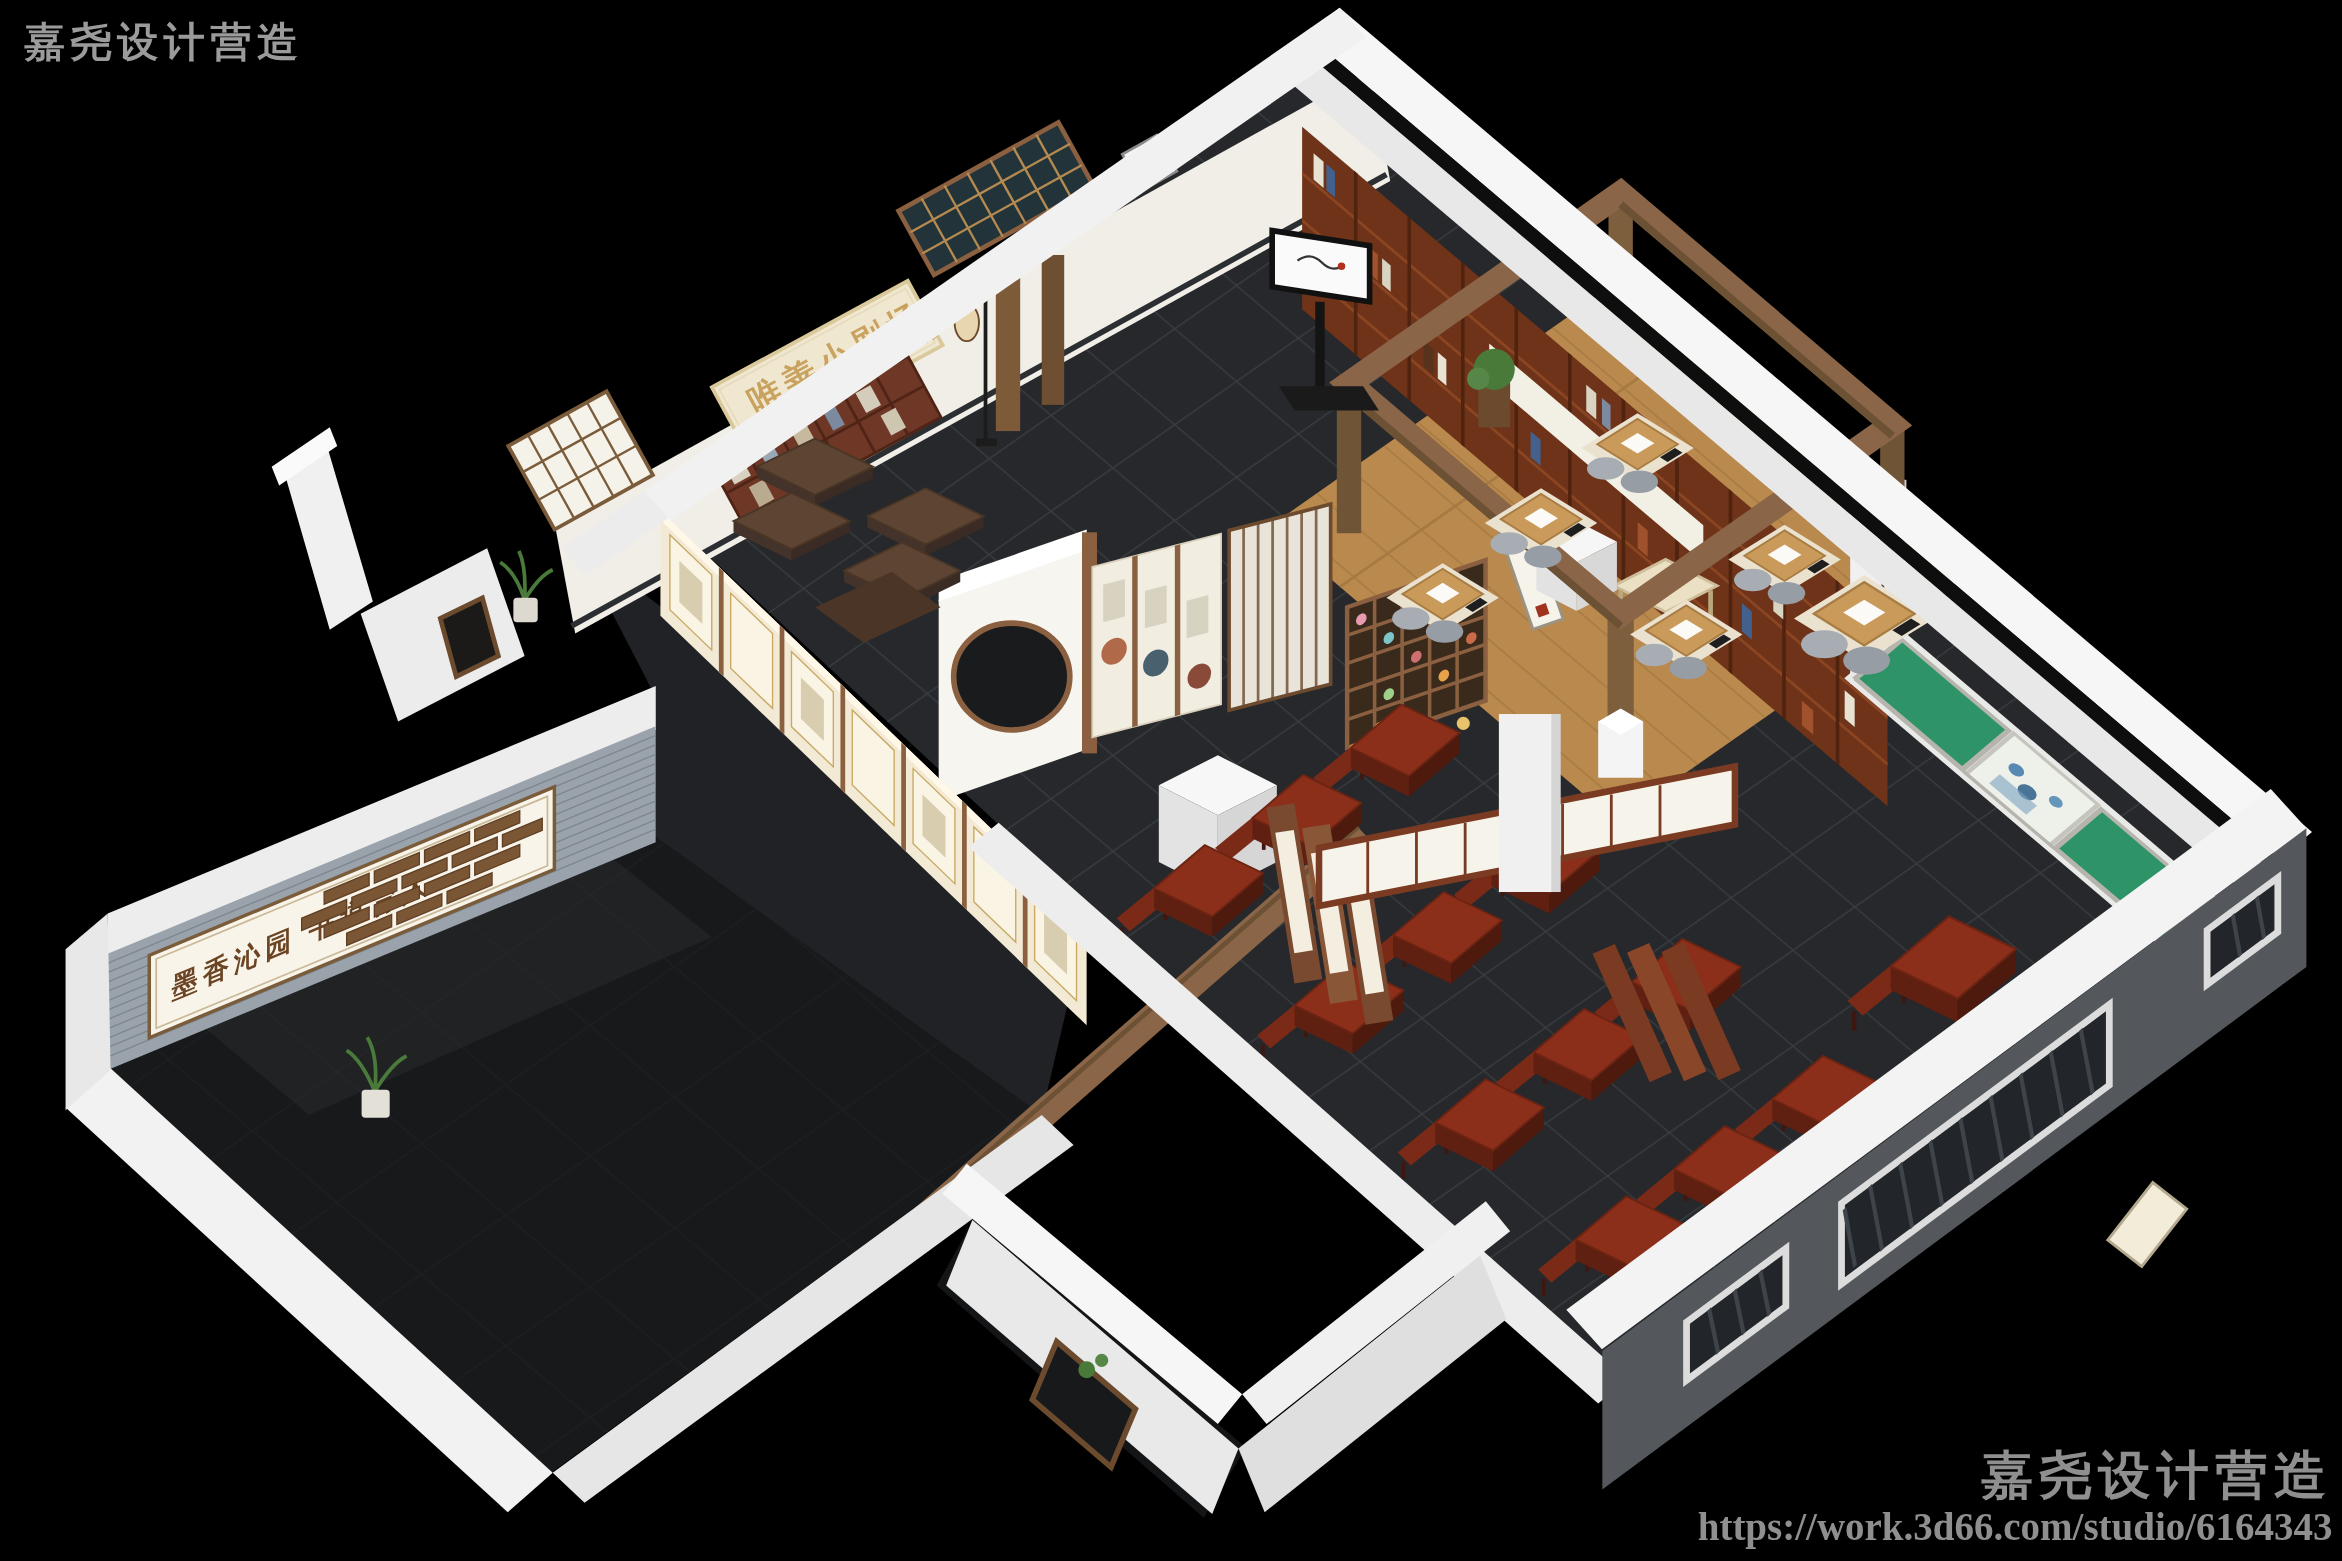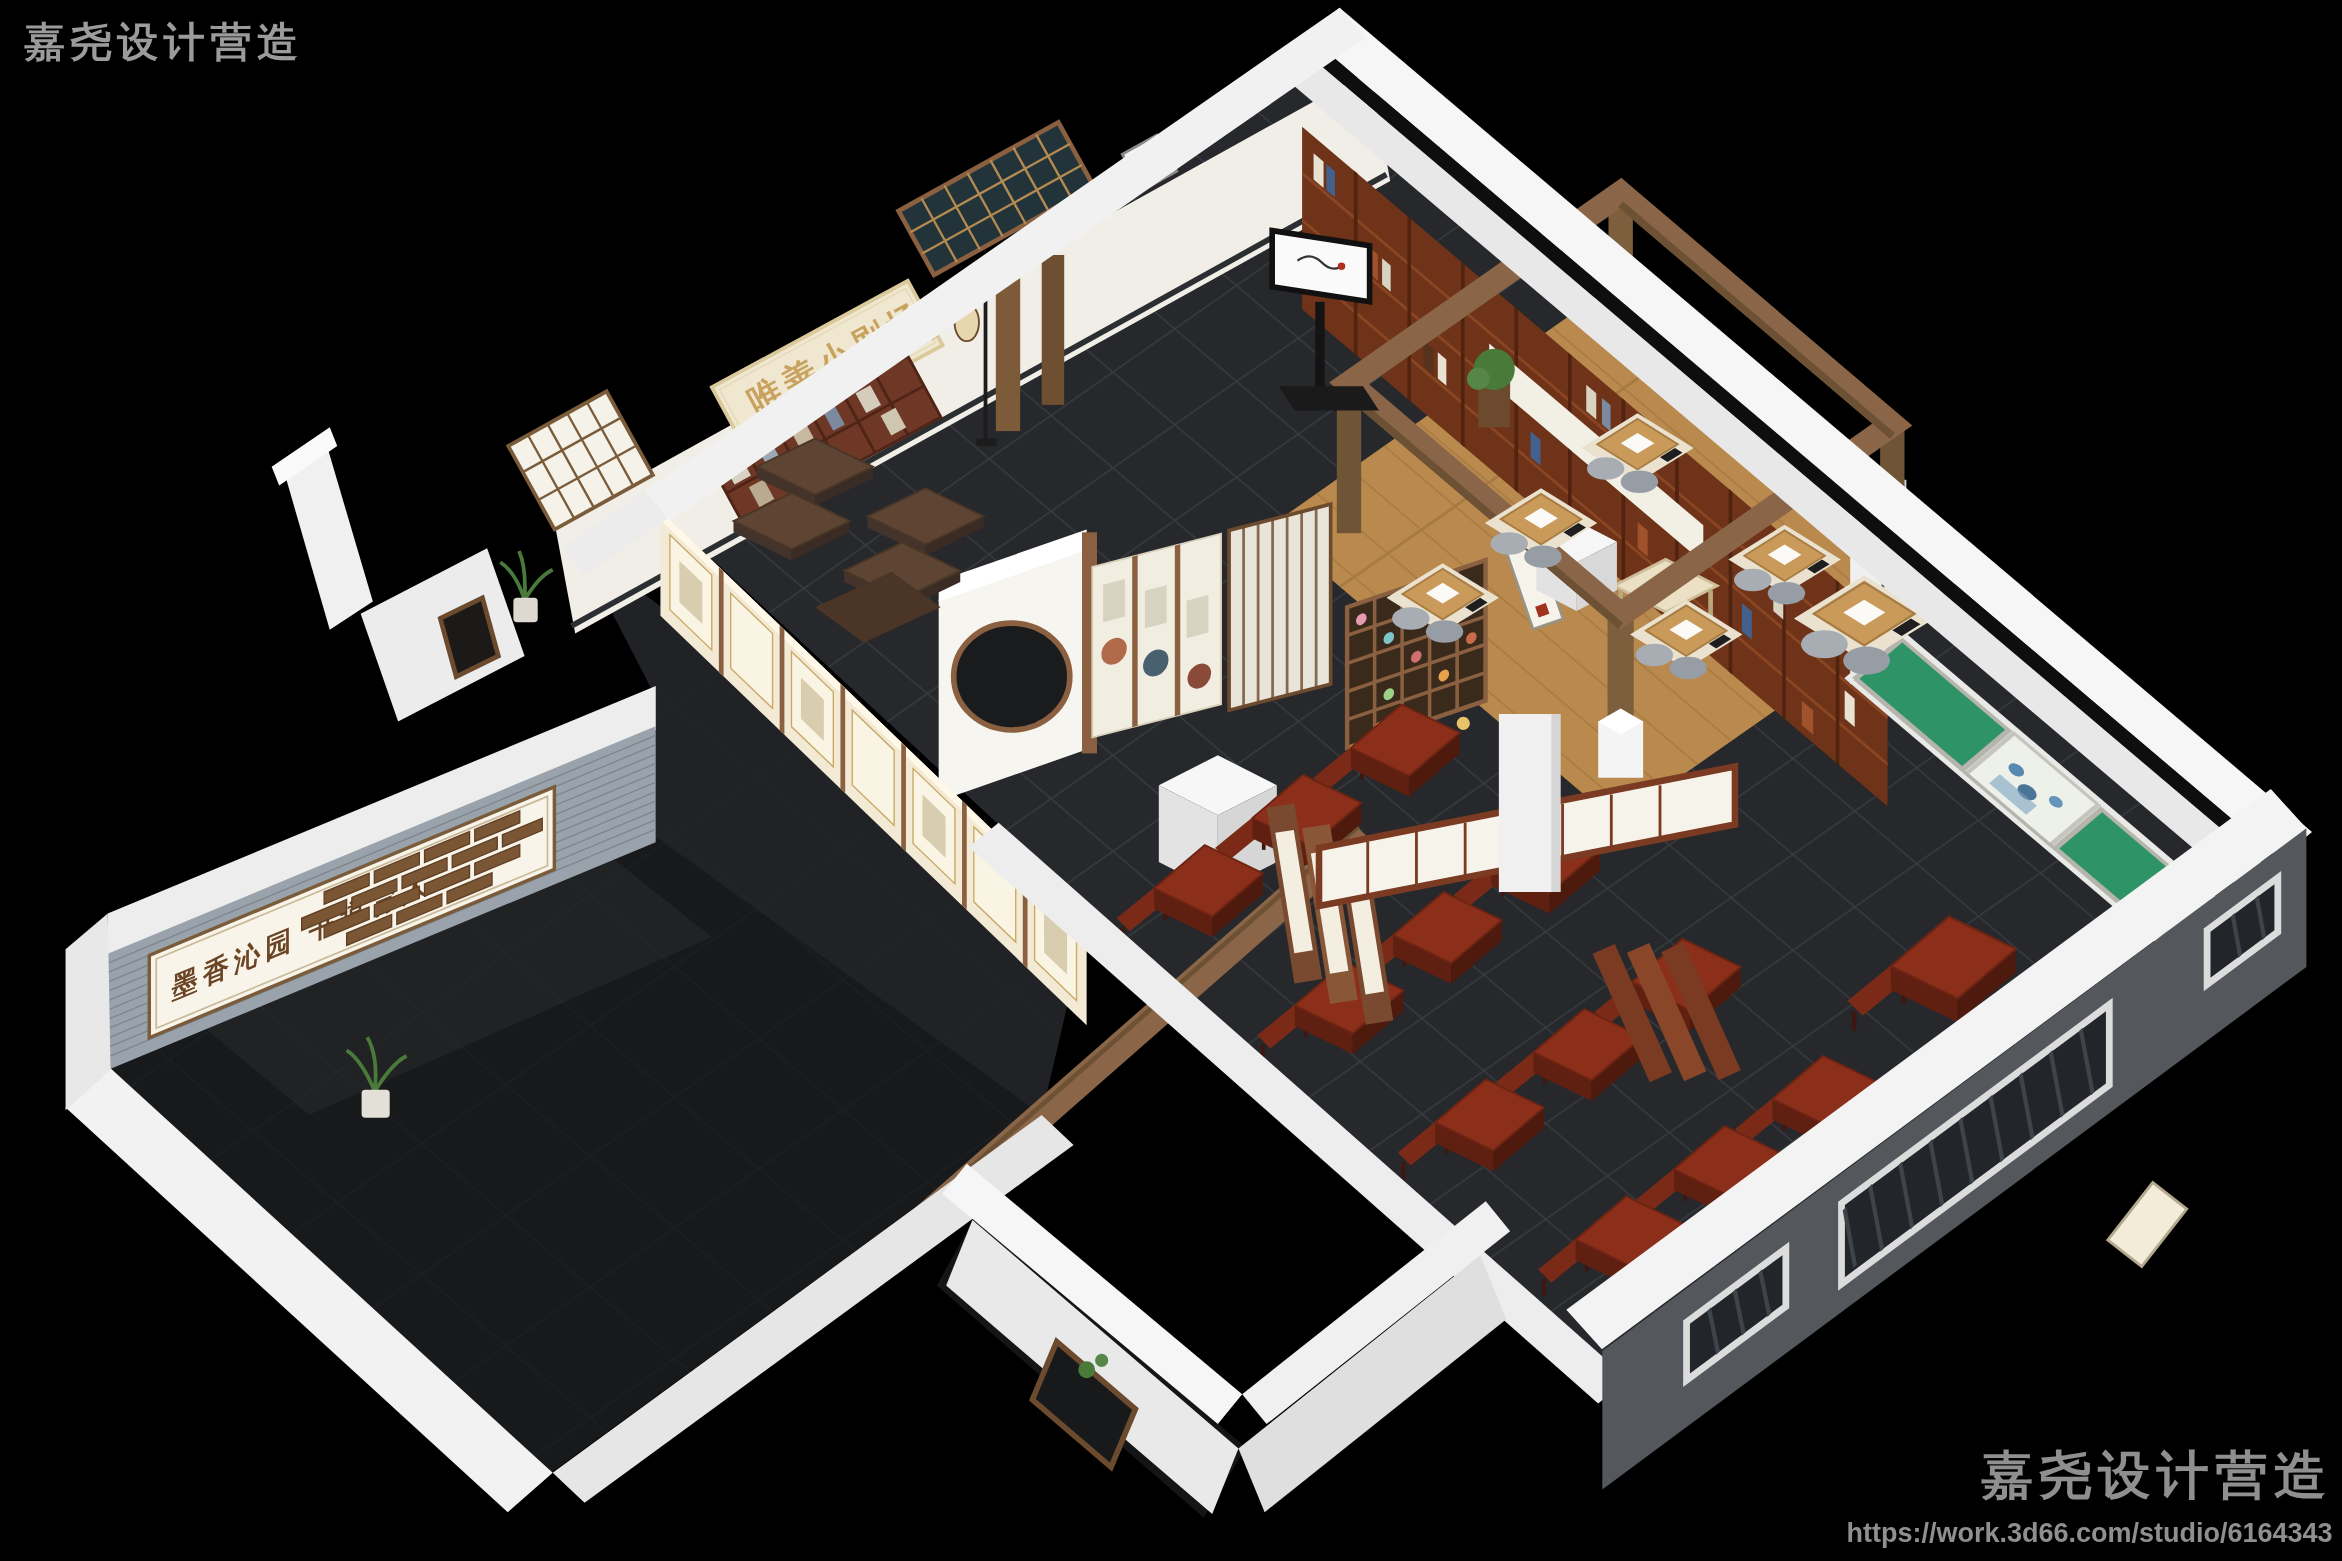--- a/index.html
+++ b/index.html
@@ -1,22 +1,22 @@
 <!DOCTYPE html>
 <html style="font-size:15px"><head>
 <meta charset="utf-8">
 <style>
   html,body{margin:0;padding:0;background:#000;}
   .stage{position:relative;width:2342px;height:1562px;background:#000;overflow:hidden;
          font-family:"Liberation Sans", sans-serif;}
   .stage svg{position:absolute;left:0;top:0;}
-  .wm{position:absolute;color:#9b9b9b;font-weight:bold;}
+  .wm{position:absolute;color:#9b9b9b;font-weight:bold;font-family:Liberation Serif, serif;}
   .wm-tl{left:24px;top:15px;font-size:41px;letter-spacing:5.6px;}
   .wm-br{right:9.4px;bottom:51px;font-size:52px;letter-spacing:6.6px;text-align:right;color:#8f8f8f;}
-  .wm-url{right:9.4px;bottom:13px;font-size:27px;font-weight:bold;letter-spacing:0px;
+  .wm-url{right:9.4px;bottom:13px;font-size:39px;font-weight:bold;letter-spacing:0px;
           text-align:right;color:#8f8f8f;}
   text{font-family:"Liberation Sans", sans-serif;}
 </style>
 </head>
 <body>
 
 <div class="stage">
 <svg width="2342" height="1562" viewBox="0 0 2500 1667">
   <defs>
     <pattern id="tileGrid" patternUnits="userSpaceOnUse" width="66" height="66" patternTransform="matrix(1,0.85,-1,0.7,0,0)">

